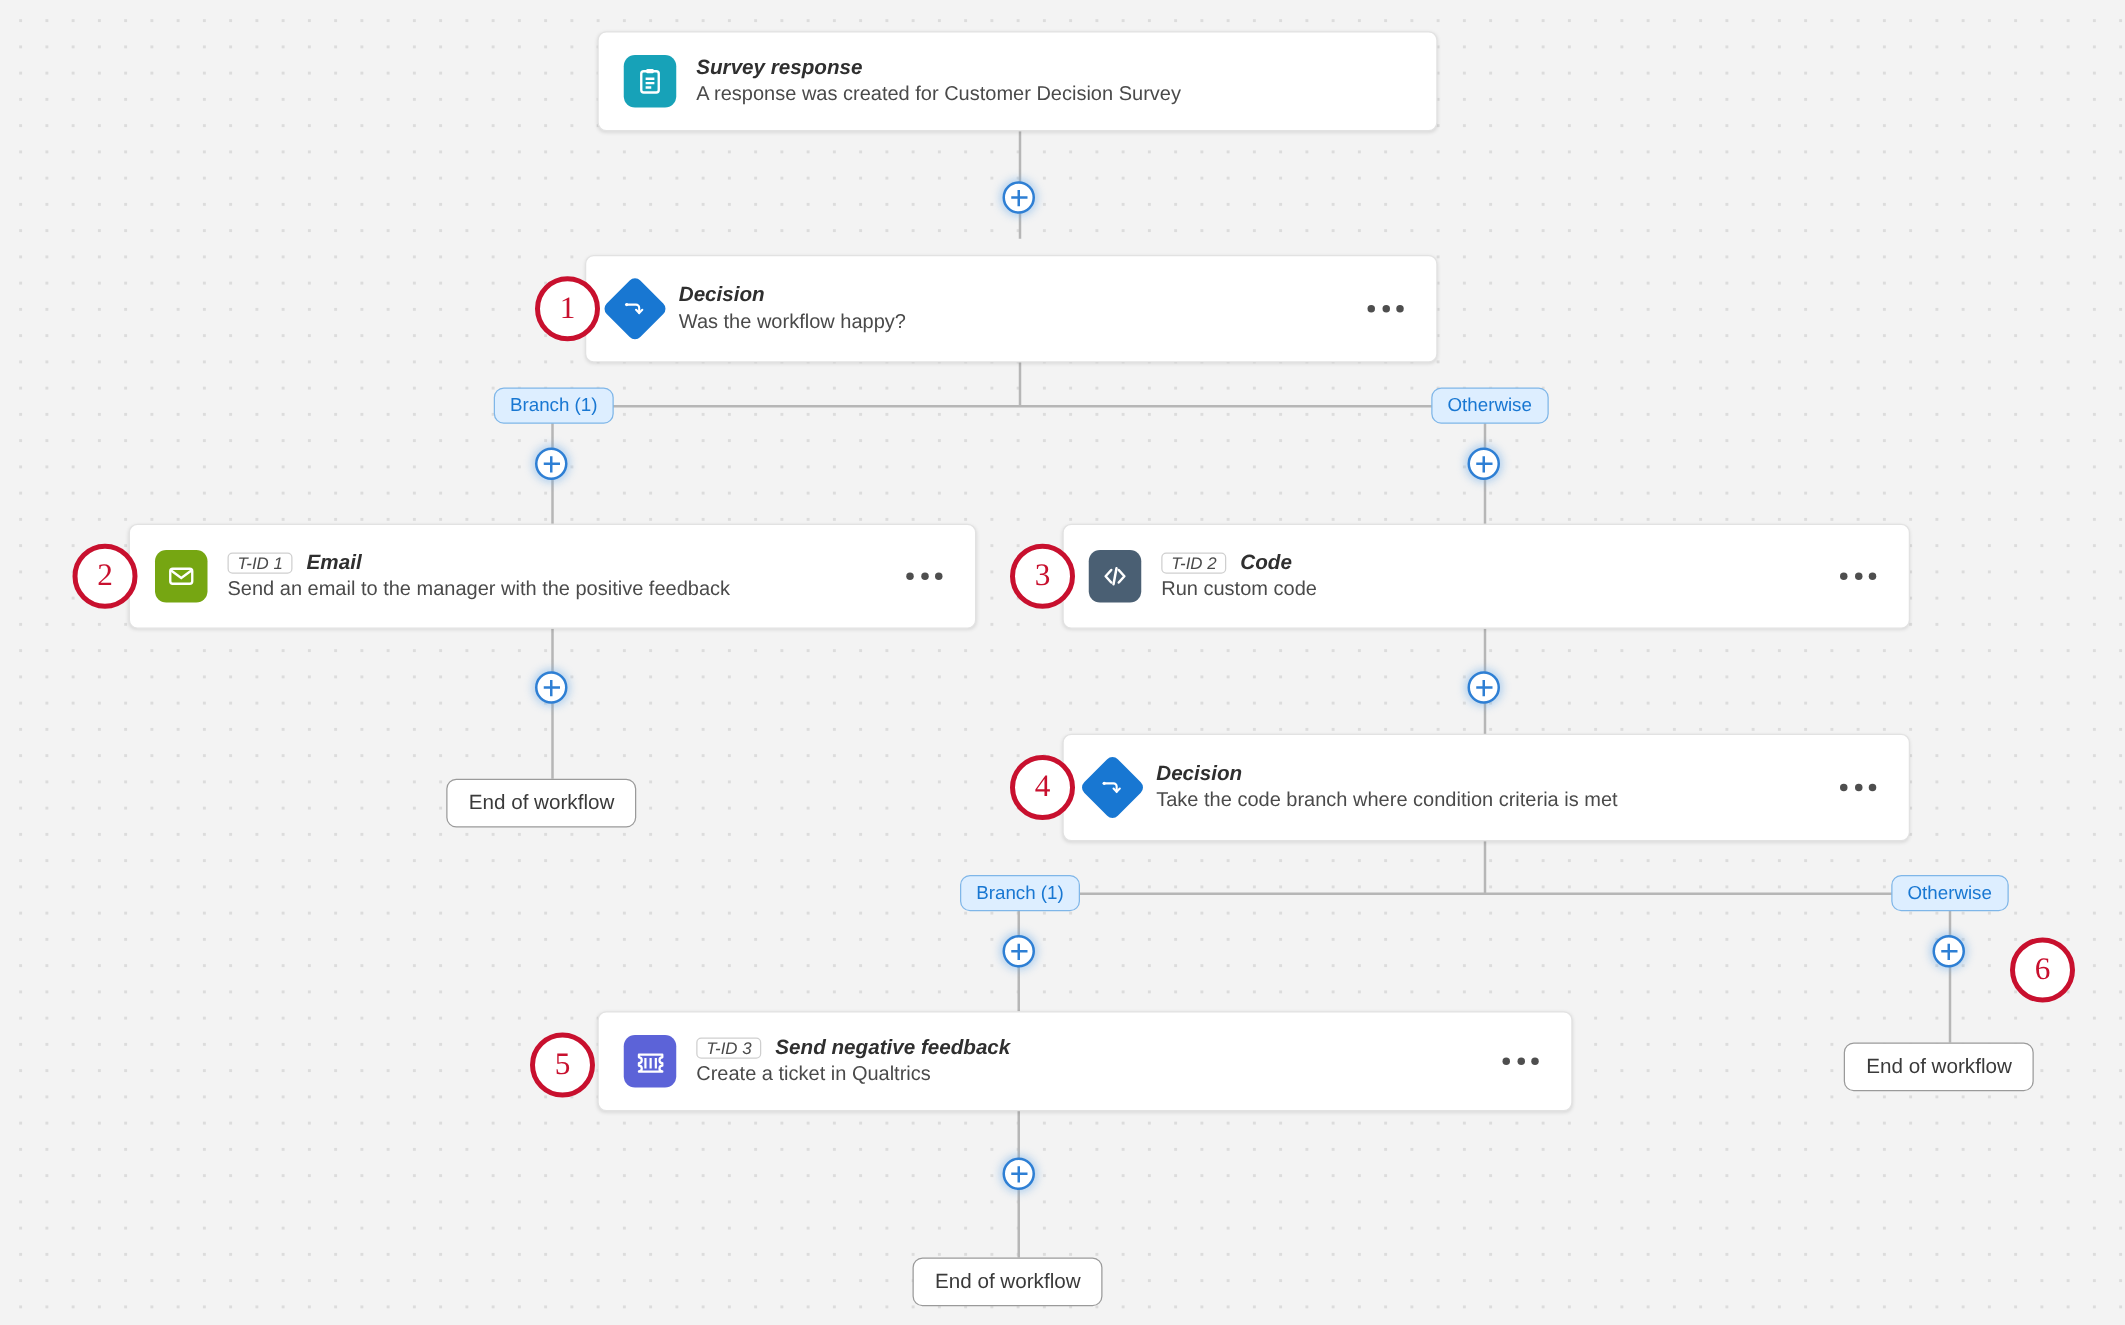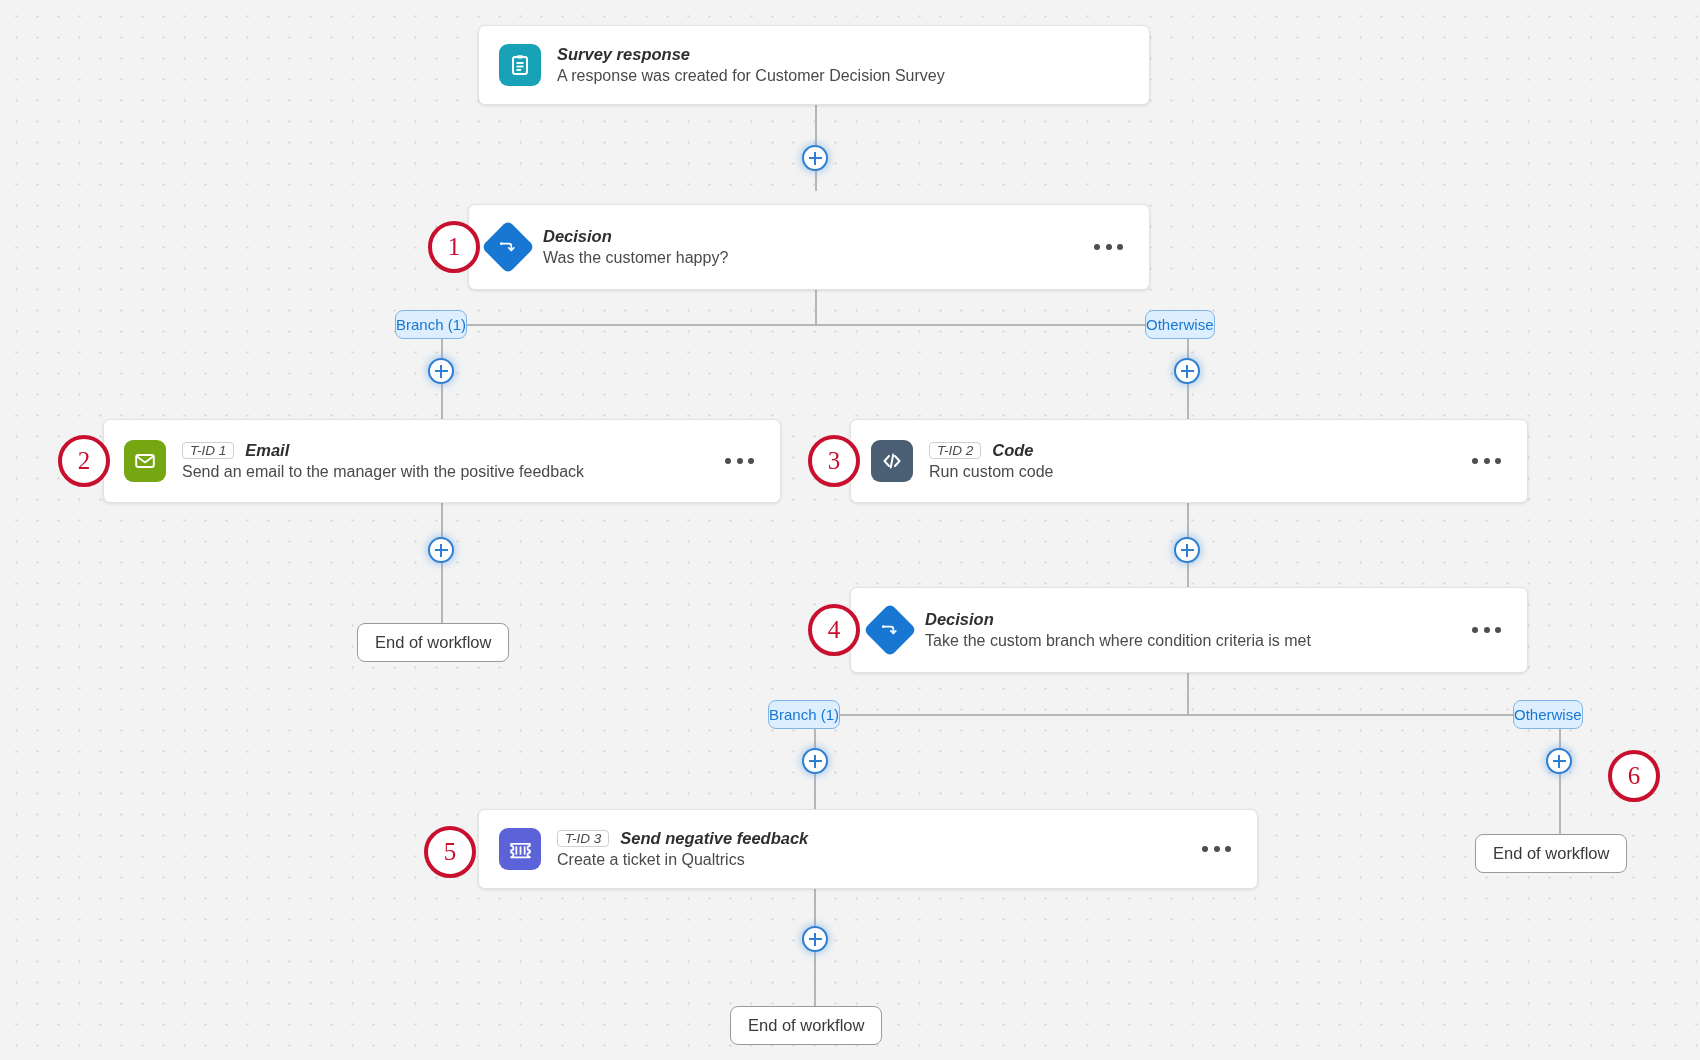--- a/index.html
+++ b/index.html
@@ -60,21 +60,21 @@
     width:38px; height:38px; background:#1877d2; border-radius:6px;
     transform:rotate(45deg); display:flex; align-items:center; justify-content:center;
     margin-right:16px; flex:0 0 38px;
   }
   .diamond svg { transform:rotate(-45deg); }
 
   
   .pill {
     position:absolute; background:#ddeeff; border:1.6px solid #7fb6e8;
     border-radius:8px; color:#1877d2; font-size:15px;
-    padding:5px 0; white-space:nowrap; z-index:7; cursor:pointer;
+    padding:5px 12px; white-space:nowrap; z-index:7; cursor:pointer;
   }
 
   
   .eow {
     position:absolute; background:#ffffff; border:1.6px solid #9a9a9a;
     border-radius:8px; color:#3a3a3a; font-size:16.5px;
     padding:9px 17px; white-space:nowrap; z-index:5;
   }
 
   
@@ -146,21 +146,21 @@
       <svg width="20" height="20" viewBox="0 0 24 24" fill="none" stroke="#ffffff" stroke-width="2" stroke-linecap="round">
         <path d="M4 8 H13 a3 3 0 0 1 3 3 v5"></path>
         <path d="M13 13 l3 3 l3 -3"></path>
         <circle cx="4" cy="8" r="1.6" fill="#ffffff" stroke="none"></circle>
       </svg>
     </div>
     <div class="card-text">
       <div class="card-titleline">
         <span class="card-title">Decision</span>
       </div>
-      <div class="card-sub">Was the customer happy?</div>
+      <div class="card-sub">Was the workflow happy?</div>
     </div>
     <div class="dots">
         <i></i>
         <i></i>
         <i></i>
       </div>
   </div>
   <div class="badge" style="left:428px; top:221px;">1</div>
 
   <div class="pill" style="left:395px; top:310px;">Branch (1)</div>
@@ -216,21 +216,21 @@
       <svg width="20" height="20" viewBox="0 0 24 24" fill="none" stroke="#ffffff" stroke-width="2" stroke-linecap="round">
         <path d="M4 8 H13 a3 3 0 0 1 3 3 v5"></path>
         <path d="M13 13 l3 3 l3 -3"></path>
         <circle cx="4" cy="8" r="1.6" fill="#ffffff" stroke="none"></circle>
       </svg>
     </div>
     <div class="card-text">
       <div class="card-titleline">
         <span class="card-title">Decision</span>
       </div>
-      <div class="card-sub">Take the custom branch where condition criteria is met</div>
+      <div class="card-sub">Take the code branch where condition criteria is met</div>
     </div>
     <div class="dots">
         <i></i>
         <i></i>
         <i></i>
       </div>
   </div>
   <div class="badge" style="left:808px; top:604px;">4</div>
 
   <div class="pill" style="left:768px; top:700px;">Branch (1)</div>

